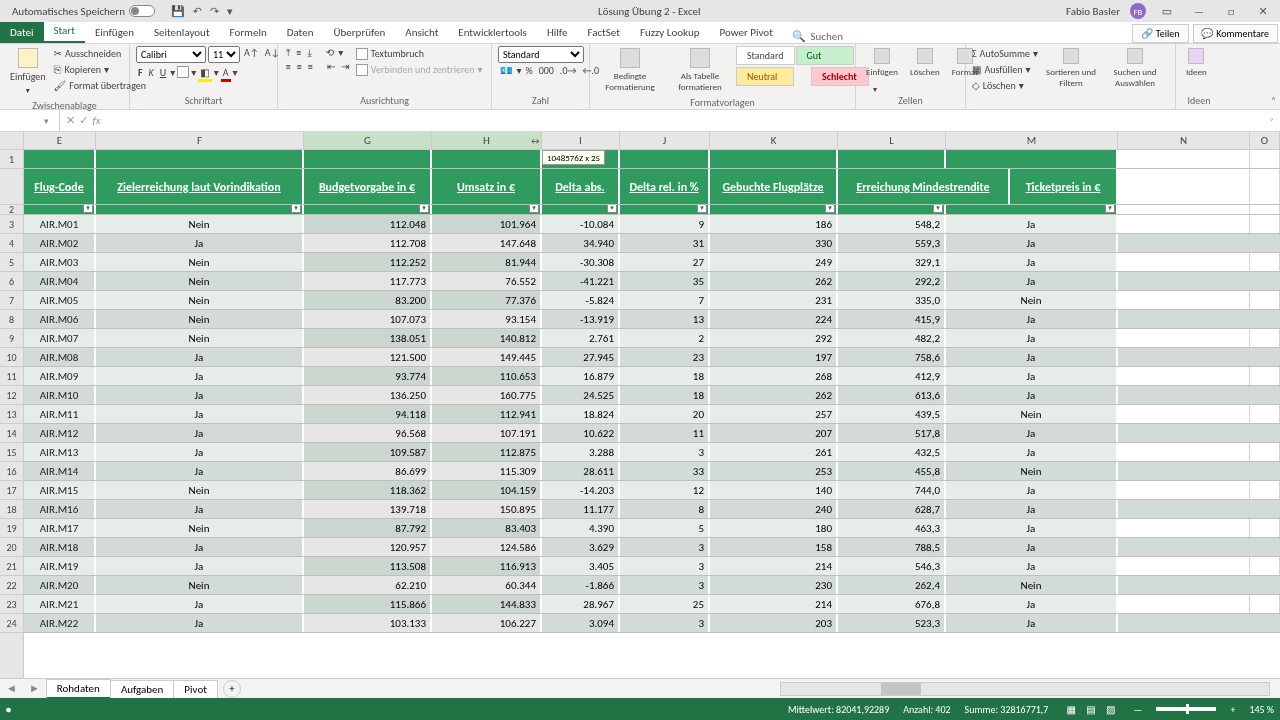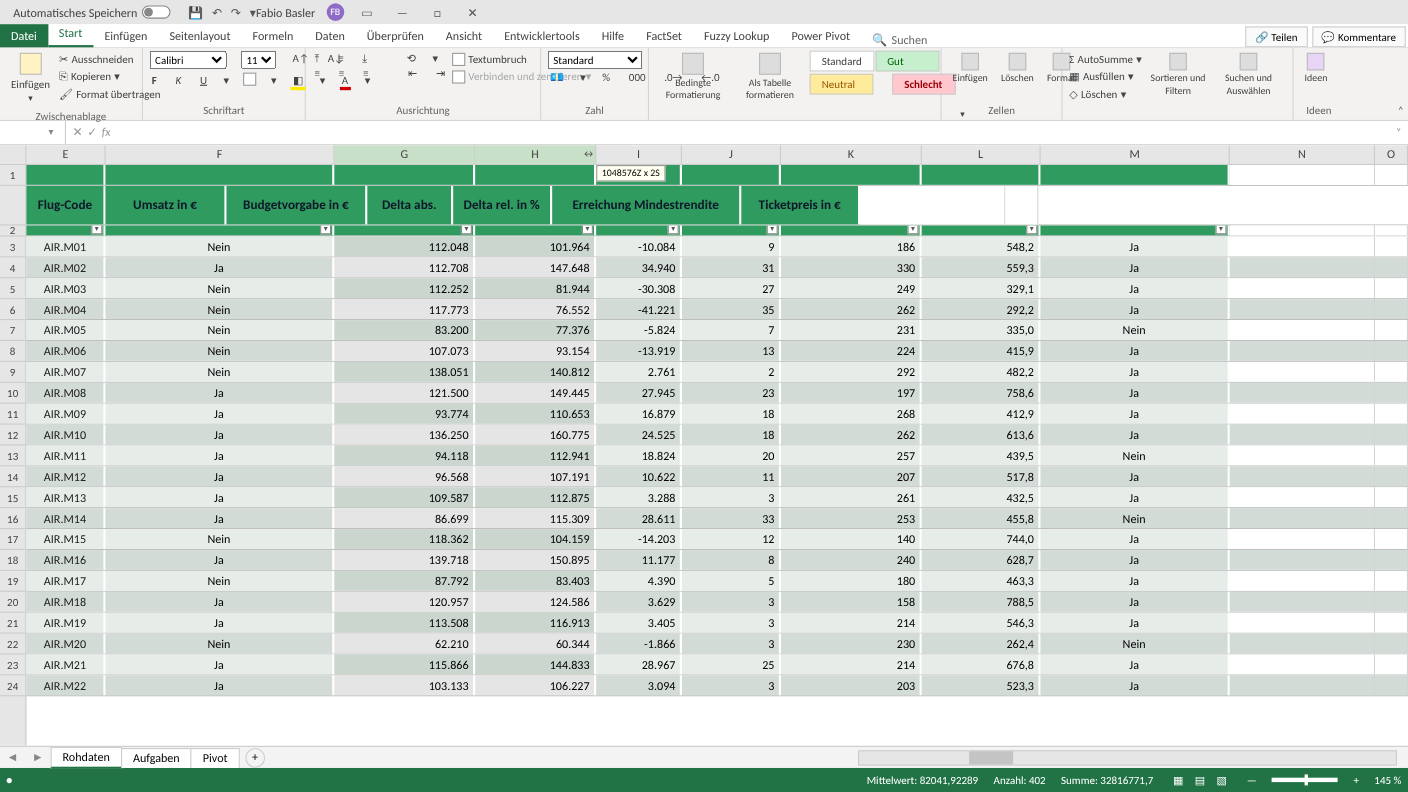--- a/index.html
+++ b/index.html
@@ -31,21 +31,21 @@
 .group { border-right: 1px solid #d4d4d4; padding: 2px 6px 0 6px; display: flex; flex-direction: column; }
 .group .body { flex: 1; display: flex; gap: 4px; }
 .group .label { text-align: center; font-size: 10px; color: #666; padding: 2px 0; }
 .vcol { display: flex; flex-direction: column; justify-content: flex-start; gap: 1px; }
 .bigbtn { display: flex; flex-direction: column; align-items: center; gap: 2px; padding: 2px 4px; cursor: pointer; }
 .bigbtn .icon { width: 20px; height: 20px; background: #ddd; border: 1px solid #bbb; }
 .smline { display: flex; align-items: center; gap: 3px; font-size: 10px; white-space: nowrap; padding: 1px 0; }
 .smico { width: 12px; height: 12px; display: inline-block; border: 1px solid #999; background: #fff; }
 select.fontname { width: 70px; font-size: 10px; }
 select.fontsize { width: 32px; font-size: 10px; }
-.btnrow { display: flex; gap: 13px; }
+.btnrow { display: flex; gap: 2px; }
 .btnrow span { padding: 0 2px; cursor: pointer; }
 .stylecell { border: 1px solid #ccc; padding: 2px 10px; font-size: 10px; min-width: 58px; text-align: left; }
 .stylecell.standard { background: #fff; }
 .stylecell.gut { background: #c6efce; color: #006100; }
 .stylecell.neutral { background: #ffeb9c; color: #9c5700; }
 .stylecell.schlecht { background: #ffc7ce; color: #9c0006; font-weight: bold; }
 .collapse { position: absolute; right: 4px; bottom: 2px; font-size: 10px; color: #666; cursor: pointer; }
 
 
 .fbar { height: 22px; border-bottom: 1px solid #d4d4d4; display: flex; align-items: center; font-size: 11px; }
@@ -83,21 +83,21 @@
 .cH { width: 110px; }
 .cI { width: 78px; }
 .cJ { width: 90px; }
 .cK { width: 128px; }
 .cL { width: 108px; }
 .cM { width: 172px; }
 .cN { width: 132px; }
 .cO { width: 30px; }
 
 
-.hdr .cell { background: #2f9b5e; color: #0f172a; font-weight: 600; font-size: 12px; border-right: 2px solid #fff; }
+.hdr .cell { background: #2f9b5e; color: #ffffff; font-weight: 600; font-size: 12px; border-right: 2px solid #fff; text-decoration: underline; }
 .row1 .cell { background: #2f9b5e; border-right: 2px solid #fff; }
 .filter { position: absolute; right: 1px; bottom: 1px; width: 10px; height: 10px; background: #fff; border: 1px solid #888; font-size: 7px; line-height: 8px; text-align: center; color: #555; }
 
 
 .drow .cell { border-right: 2px solid #fff; background: #e6ece8; }
 .drow.alt .cell { background: #d3dbd6; }
 .drow .cell.selcol { background: #cbd6ce; }
 .drow.alt .cell.selcol { background: #e5e5e5; }
 .drow .cE { font-weight: 400; color: #222; }
 
@@ -128,20 +128,21 @@
   <div class="autosave">
     <span>Automatisches Speichern</span>
     <span class="toggle"></span>
   </div>
   <div class="qat">
     <span>💾</span>
     <span>↶</span>
     <span>↷</span>
     <span>▾</span>
   </div>
+  <div class="center">Lösung Übung 2  -  Excel</div>
   <div class="right">
     <span>Fabio Basler</span>
     <span class="avatar">FB</span>
     <span class="winbtn">▭</span>
     <span class="winbtn">—</span>
     <span class="winbtn">□</span>
     <span class="winbtn">✕</span>
   </div>
 </div>
 
@@ -274,20 +275,21 @@
           <div class="stylecell standard">Standard</div>
           <div class="stylecell gut">Gut</div>
         </div>
         <div style="display:flex;gap:17px">
           <div class="stylecell neutral">Neutral</div>
           <div class="stylecell schlecht">Schlecht</div>
         </div>
       </div>
       <div class="vcol" style="justify-content:flex-end;font-size:8px">▾</div>
     </div>
+    <div class="label">Formatvorlagen</div>
   </div>
 
   <div class="group" style="width:110px">
     <div class="body">
       <div class="bigbtn">
           <div class="icon" style="width:16px;height:16px"></div>
           <span style="font-size:9px">Einfügen</span>
         </div>
       <div class="bigbtn">
           <div class="icon" style="width:16px;height:16px"></div>
@@ -401,24 +403,26 @@
           <div class="cell cJ"></div>
           <div class="cell cK"></div>
           <div class="cell cL"></div>
           <div class="cell cM"></div>
         <div class="cell blank cN"></div>
           <div class="cell blank cO"></div>
       </div>
 
       <div class="row h2 hdr">
         <div class="cell cE">Flug-Code</div>
+        <div class="cell cF">Zielerreichung laut Vorindikation</div>
+        <div class="cell cG">Budgetvorgabe in €</div>
         <div class="cell cH">Umsatz in €</div>
-        <div class="cell cG">Budgetvorgabe in €</div>
         <div class="cell cI">Delta abs.</div>
         <div class="cell cJ">Delta rel. in %</div>
+        <div class="cell cK">Gebuchte Flugplätze</div>
         <div class="cell cM">Erreichung Mindestrendite</div>
         <div class="cell cL">Ticketpreis in €</div>
         <div class="cell blank cN"></div>
           <div class="cell blank cO"></div>
       </div>
 
       <div class="row h2a row1">
         <div class="cell cE">
             <span class="filter">▾</span>
           </div>

